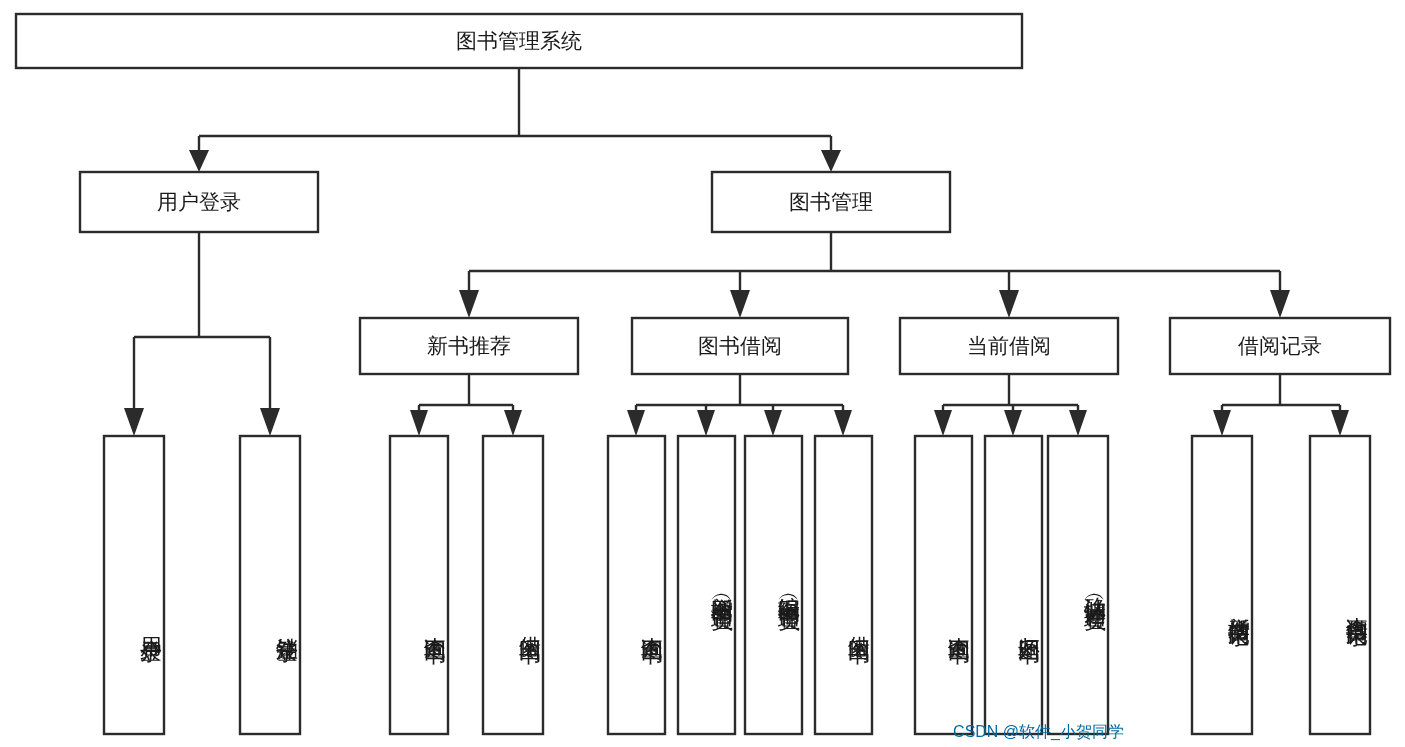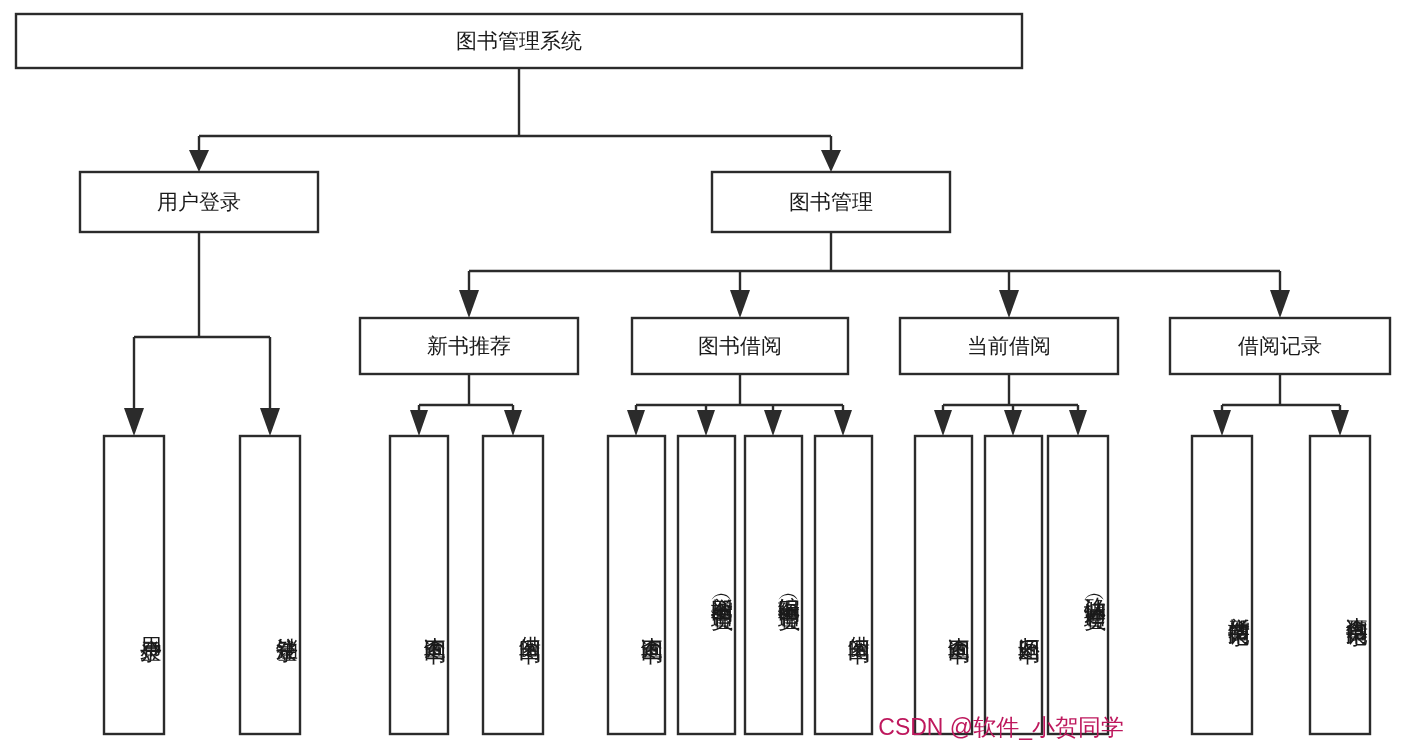--- a/index.html
+++ b/index.html
@@ -62,22 +62,22 @@
     display: flex;
     align-items: flex-start;
     justify-content: center;
     pointer-events: none;
   }
   .watermark {
     position: absolute;
     right: 8px;
     bottom: 4px;
     font-family: "Liberation Sans", "DejaVu Sans", sans-serif;
-    font-size: 23px;
-    color: #be185d;
+    font-size: 16px;
+    color: #0369a1;
     white-space: nowrap;
     user-select: none;
   }
 </style>
 </head>
 <body>
 
 <div id="diagram-root">
 
   <svg class="diagram-svg" viewBox="0 0 1405 747">

